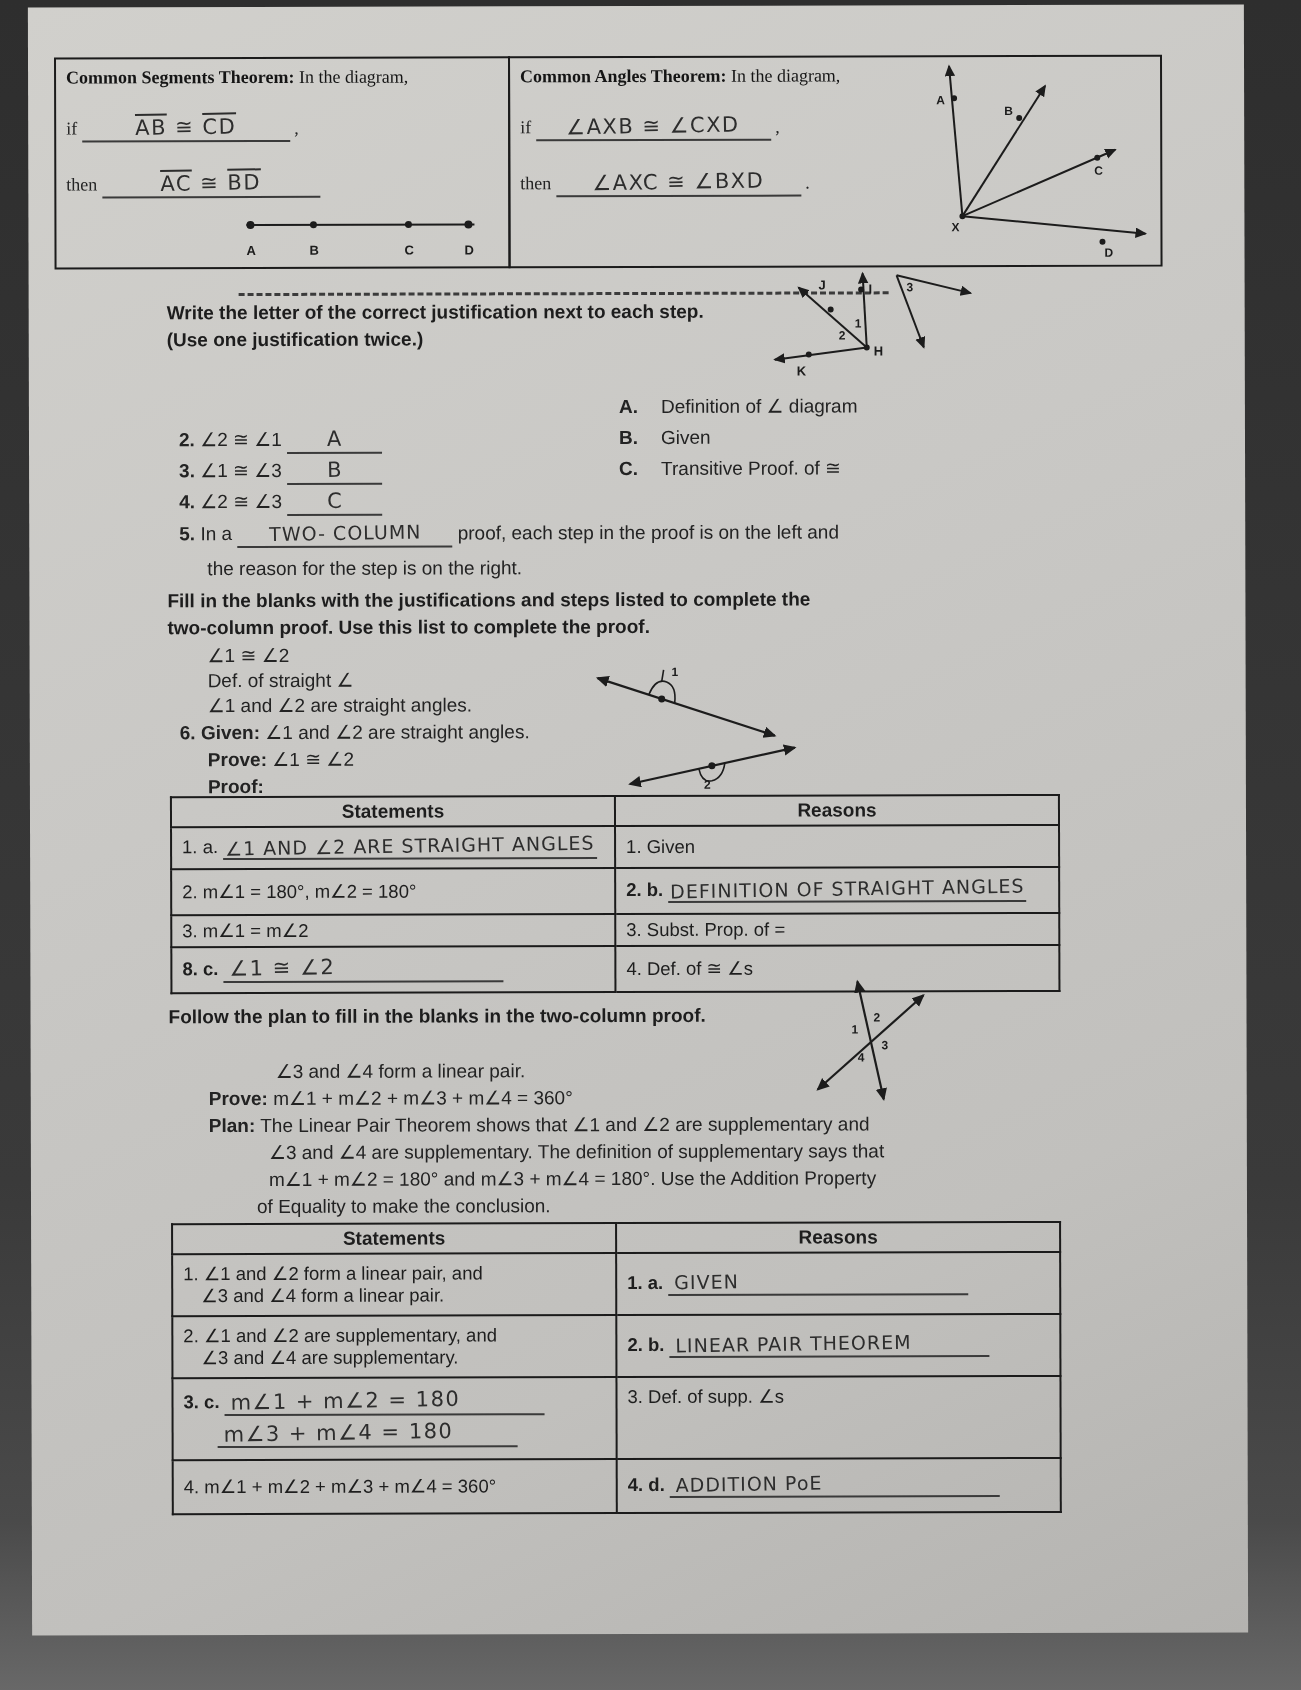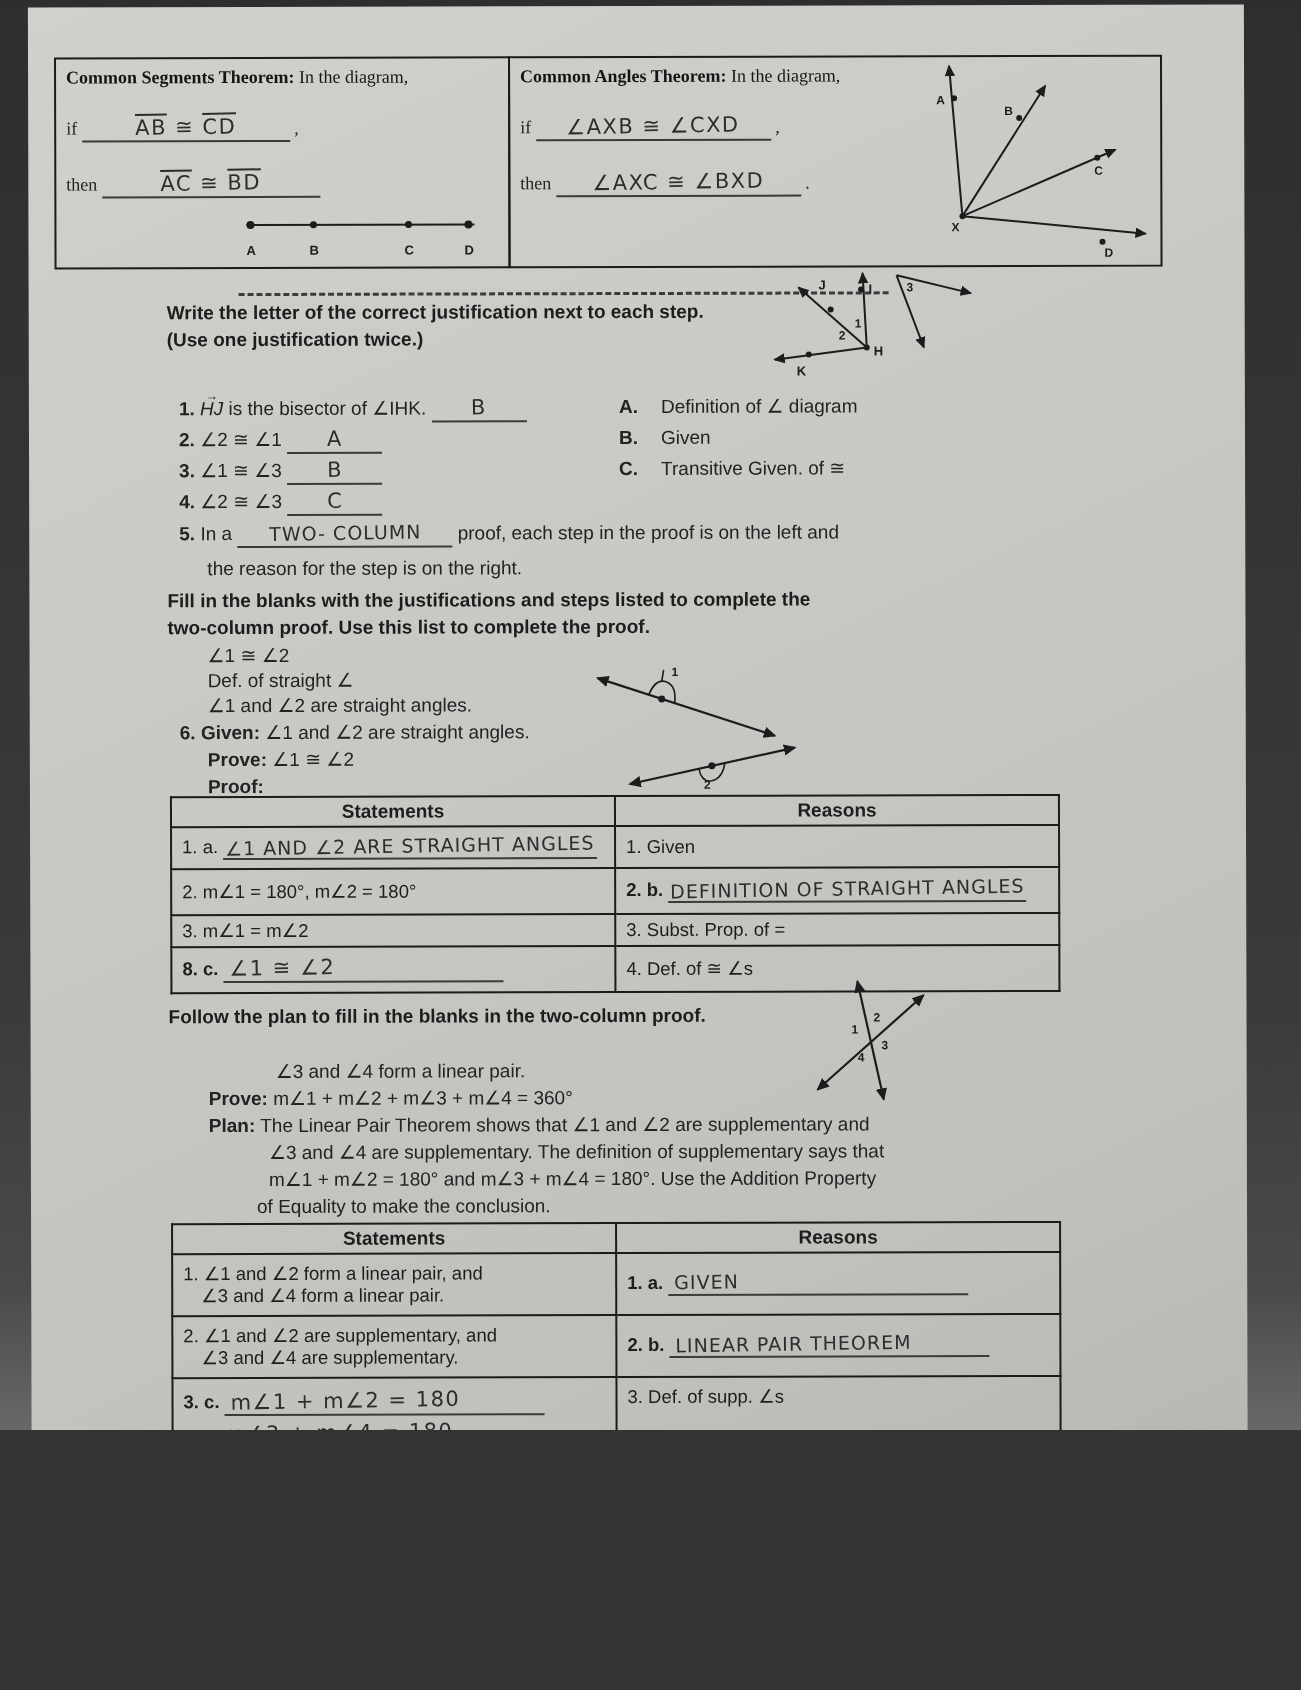--- a/index.html
+++ b/index.html
@@ -1,17 +1,17 @@
 <!DOCTYPE html>
 <html><head>
 <meta charset="utf-8">
 <style>
 *{margin:0;padding:0;box-sizing:border-box}
 body{margin:0;width:1301px;height:1690px;overflow:hidden;background:#333}
-.stage{position:relative;width:1301px;height:1430px;overflow:hidden;
+.stage{position:relative;width:1301px;height:1690px;overflow:hidden;
   background:linear-gradient(180deg,#2e2e2e 0%,#3a3a3a 70%,#4a4a4a 90%,#686868 100%);
   font-family:"Liberation Sans",sans-serif;}
 .paper{position:absolute;left:30px;top:6px;width:1216px;height:1628px;color:#222;
   background:linear-gradient(155deg,#d1d0cc 0%,#c9c8c5 40%,#c1c0bd 75%,#b4b3b0 100%);
   transform:rotate(-0.15deg);}
 .abs{position:absolute}
 .serif{font-family:"Liberation Serif",serif}
 .b{font-weight:bold}
 .box{border:2px solid #1b1b1b;position:relative}
 .btitle{font-size:18px;color:#151515}
@@ -129,25 +129,20 @@
     <text x="50" y="22" font-size="13">J</text>
     <text x="105" y="88" font-size="13">H</text>
     <text x="28" y="108" font-size="13">K</text>
     <text x="86" y="60" font-size="12">1</text>
     <text x="70" y="72" font-size="12">2</text>
     <line x1="128" y1="8" x2="155" y2="80" stroke="#1c1c1c" stroke-width="2" marker-end="url(#ah)"></line>
     <line x1="128" y1="8" x2="202" y2="26" stroke="#1c1c1c" stroke-width="2" marker-end="url(#ah)"></line>
     <text x="138" y="24" font-size="12">3</text>
   </svg>
 
-  <div class="abs txt" style="left:150px;top:390px">
-    <span class="num">1.</span>
-    <span class="ray">HJ</span><span> is the bisector of ∠IHK.</span>
-    <span class="blank ansblank"><span class="hand">B</span></span>
-  </div>
   <div class="abs txt" style="left:150px;top:421px">
     <span class="num">2.</span>
     <span>∠2 ≅ ∠1</span>
     <span class="blank ansblank"><span class="hand">A</span></span>
   </div>
   <div class="abs txt" style="left:150px;top:452px">
     <span class="num">3.</span>
     <span>∠1 ≅ ∠3</span>
     <span class="blank ansblank"><span class="hand">B</span></span>
   </div>
@@ -157,21 +152,21 @@
     <span class="blank ansblank"><span class="hand">C</span></span>
   </div>
 
   <div class="abs txt" style="left:590px;top:390px">
     <span class="letter">A.</span><span>Definition of ∠ diagram</span>
   </div>
   <div class="abs txt" style="left:590px;top:421px">
     <span class="letter">B.</span><span>Given</span>
   </div>
   <div class="abs txt" style="left:590px;top:452px">
-    <span class="letter">C.</span><span>Transitive Given. of ≅</span>
+    <span class="letter">C.</span><span>Transitive Proof. of ≅</span>
   </div>
 
   <div class="abs txt" style="left:150px;top:516px">
     <span class="num">5.</span>
     <span>In a</span>
     <span class="blank" style="min-width:215px"><span class="hand sm">TWO- COLUMN</span></span>
     <span>proof, each step in the proof is on the left and</span>
   </div>
   <div class="abs txt" style="left:178px;top:551px">the reason for the step is on the right.</div>
 

